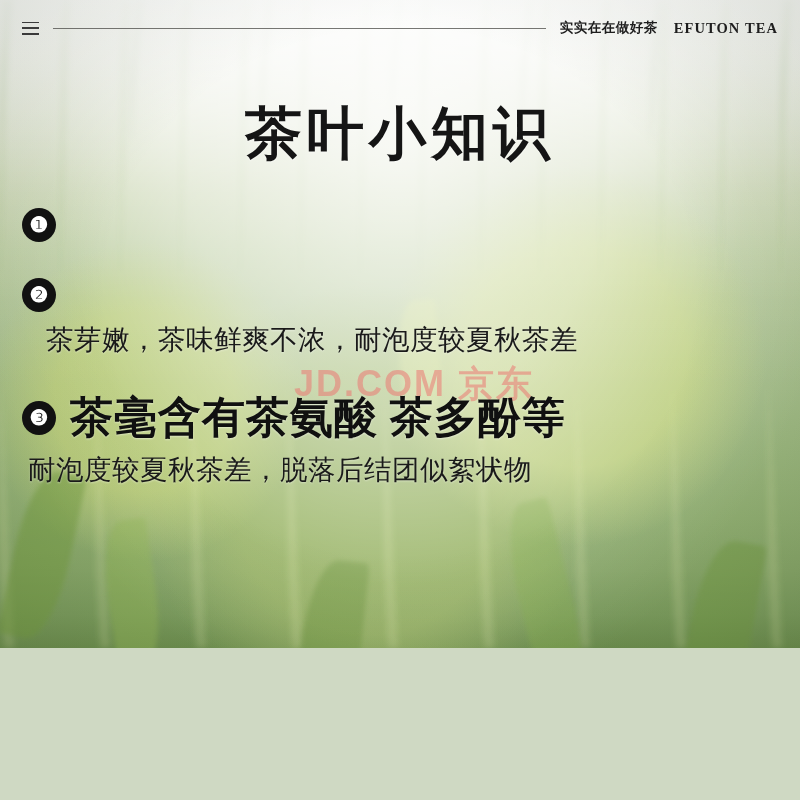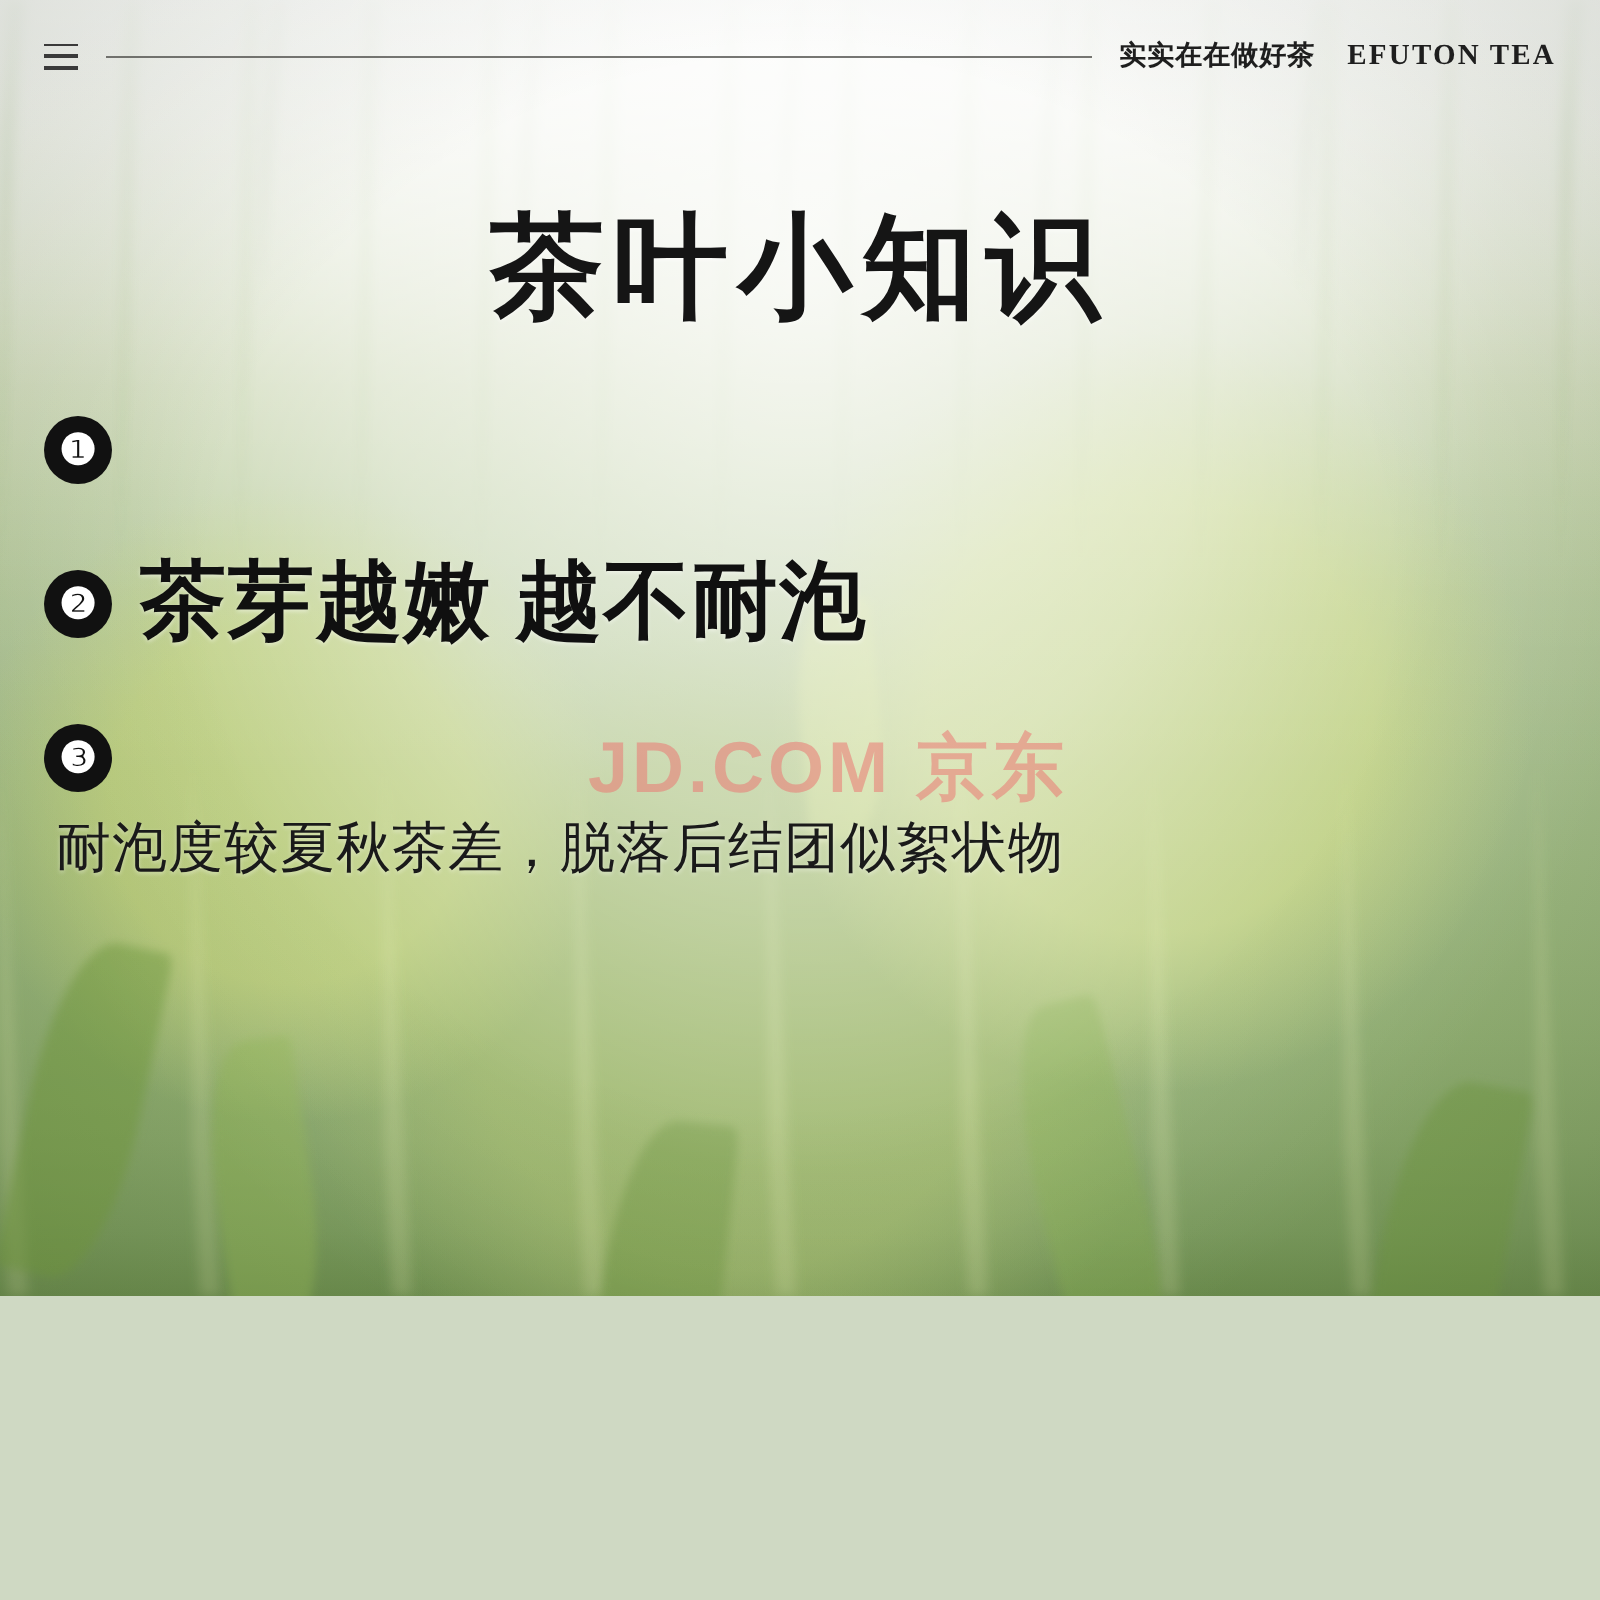--- a/index.html
+++ b/index.html
@@ -252,26 +252,27 @@
 
       <div class="item">
         <div class="item-head">
           <div class="num">❶</div>
         </div>
       </div>
 
       <div class="item">
         <div class="item-head">
           <div class="num">❷</div>
-          <div class="item-title">茶芽越嫩 越不耐泡</div>
         </div>
+        <div class="item-desc indent">茶芽嫩，茶味鲜爽不浓，耐泡度较夏秋茶差</div>
       </div>
 
       <div class="item">
         <div class="item-head">
           <div class="num">❸</div>
+          <div class="item-title">茶毫含有茶氨酸 茶多酚等</div>
         </div>
         <div class="item-desc">耐泡度较夏秋茶差，脱落后结团似絮状物</div>
       </div>
 
     </div>
   </div>
 </div>
 
 </body></html>

